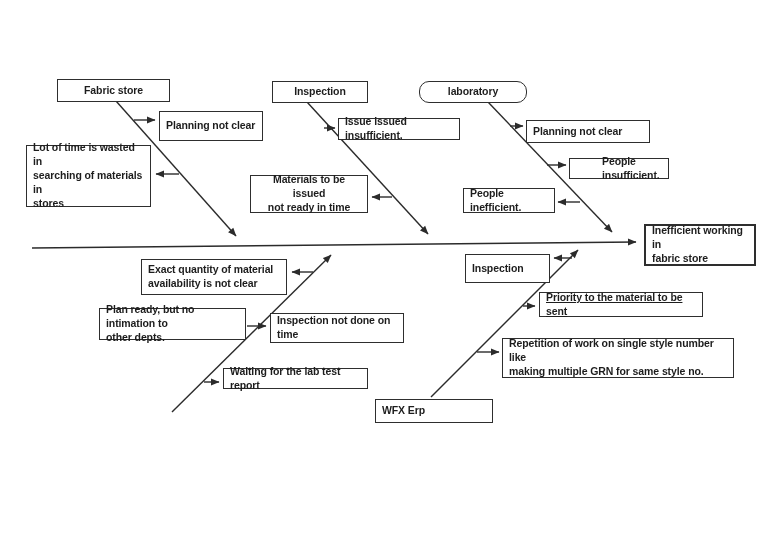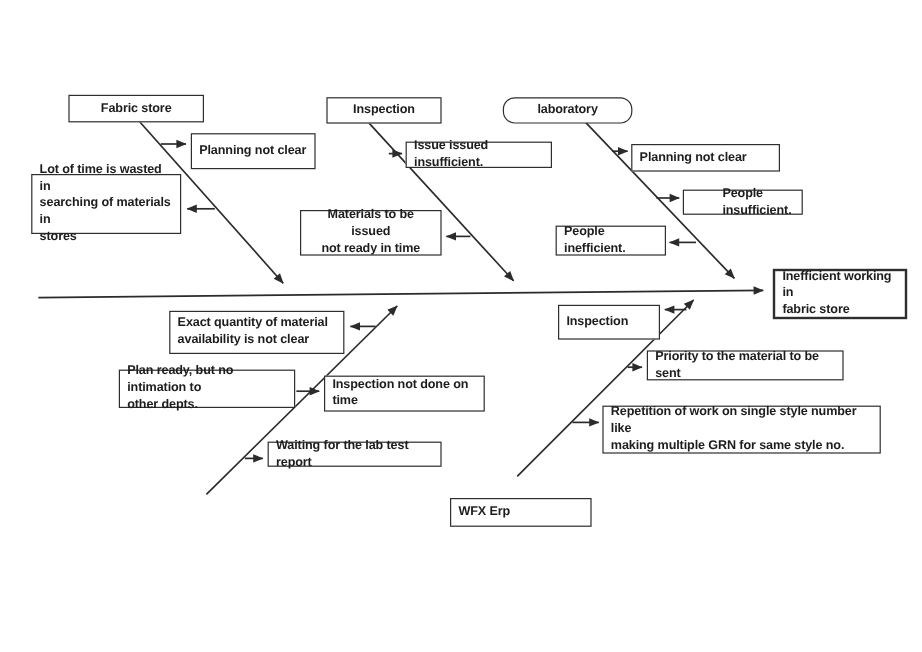--- a/index.html
+++ b/index.html
@@ -66,43 +66,43 @@
       <line x1="204" y1="382" x2="219" y2="382" marker-end="url(#ah)"></line>
       <line x1="572" y1="258" x2="554" y2="258" marker-end="url(#ah)"></line>
       <line x1="523" y1="306" x2="535" y2="306" marker-end="url(#ah)"></line>
       <line x1="477" y1="352" x2="499" y2="352" marker-end="url(#ah)"></line>
     </g>
   </svg>
 
   <div class="box center" style="left:57px;  top:79px;  width:113px; height:23px;">Fabric store</div>
   <div class="box center" style="left:272px; top:81px;  width:96px;  height:22px;">Inspection</div>
   <div class="box center" style="left:419px; top:81px;  width:108px; height:22px;border-radius:10px;">laboratory</div>
-  <div class="box" style="left:375px; top:399px; width:118px; height:24px;margin-top:16px;">WFX Erp</div>
+  <div class="box" style="left:375px; top:399px; width:118px; height:24px;">WFX Erp</div>
 
   <div class="box" style="left:159px; top:111px; width:104px; height:30px;">Planning not clear</div>
-  <div class="box" style="left:26px;  top:145px; width:125px; height:50px;">Lot of time is wasted in
+  <div class="box" style="left:26px;  top:145px; width:125px; height:62px;">Lot of time is wasted in
 searching of materials in
 stores</div>
 
   <div class="box" style="left:338px; top:118px; width:122px; height:22px;">Issue issued insufficient.</div>
   <div class="box" style="left:250px; top:175px; width:118px; height:38px;text-align:center;">Materials to be issued
 not ready in time</div>
 
   <div class="box" style="left:526px; top:120px; width:124px; height:23px;">Planning not clear</div>
   <div class="box" style="left:569px; top:158px; width:100px; height:21px;padding-left:32px;">People insufficient.</div>
   <div class="box" style="left:463px; top:188px; width:92px;  height:25px;">People inefficient.</div>
 
   <div class="box" style="left:141px; top:259px; width:146px; height:36px;">Exact quantity of material
 availability is not clear</div>
   <div class="box" style="left:99px;  top:308px; width:147px; height:32px;">Plan ready, but no intimation to
 other depts.</div>
   <div class="box" style="left:270px; top:313px; width:134px; height:30px;">Inspection not done on time</div>
   <div class="box" style="left:223px; top:368px; width:145px; height:21px;">Waiting for the lab test report</div>
 
   <div class="box" style="left:465px; top:254px; width:85px;  height:29px;">Inspection</div>
-  <div class="box" style="left:539px; top:292px; width:164px; height:25px;">Priority to the material to be sent</div>
+  <div class="box" style="left:539px; top:292px; width:164px; height:25px;text-decoration:underline;">Priority to the material to be sent</div>
   <div class="box" style="left:502px; top:338px; width:232px; height:40px;">Repetition of work on single style number like
 making multiple GRN for same style no.</div>
 
   <div class="box thick" style="left:644px; top:224px; width:112px; height:42px;">Inefficient working in
 fabric store</div>
 
 </div>
 
 </body></html>

